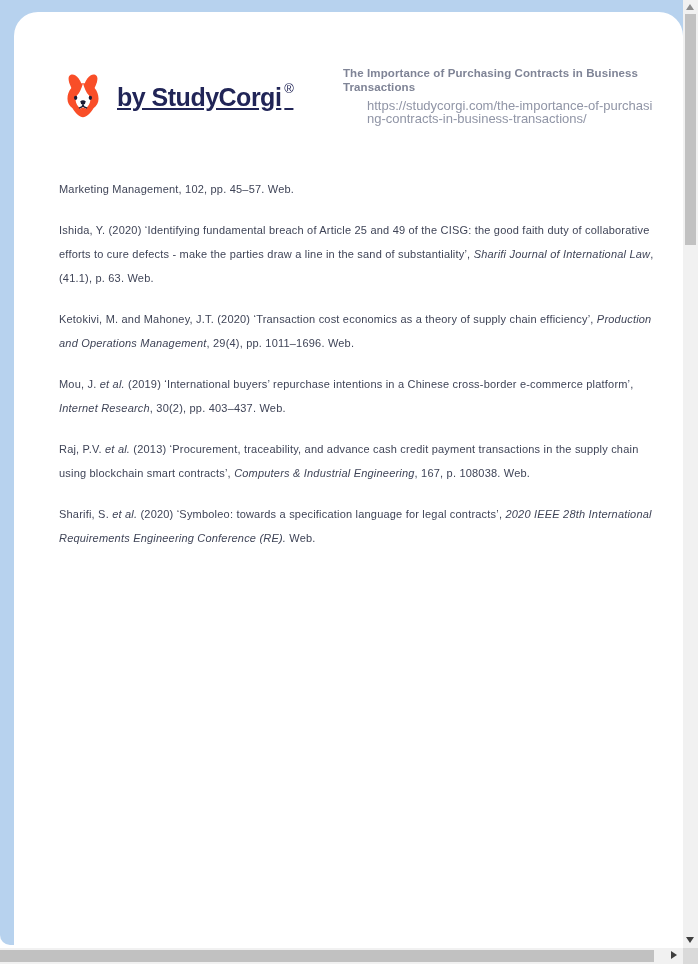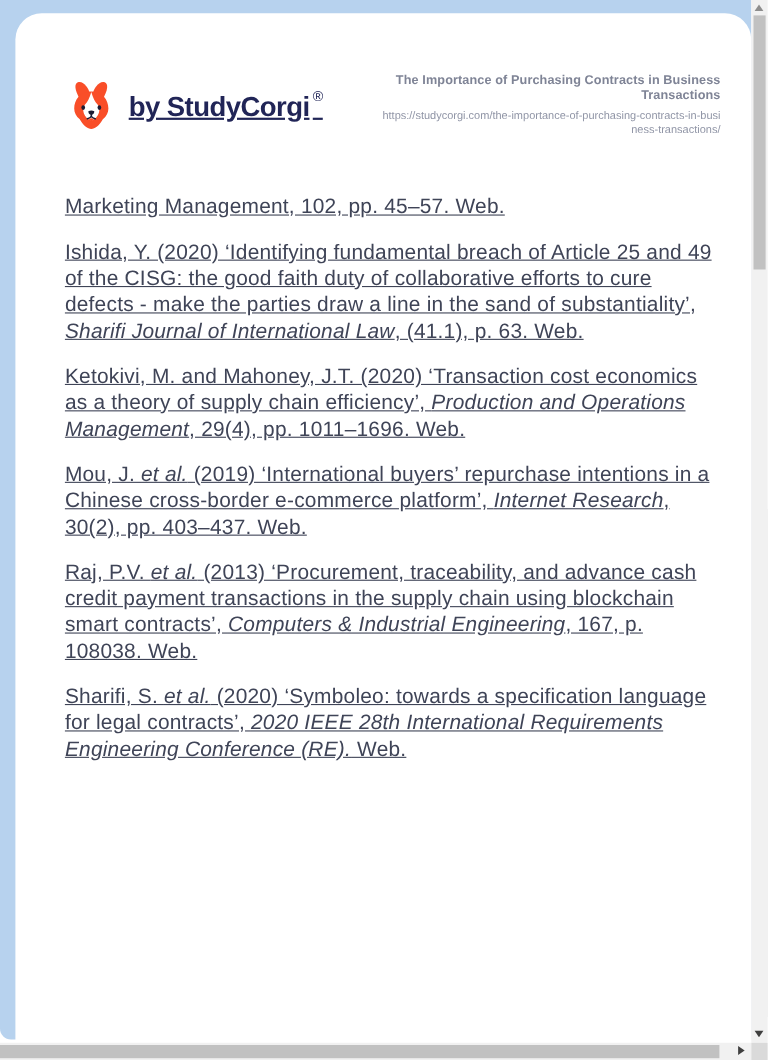--- a/index.html
+++ b/index.html
@@ -32,38 +32,38 @@
     margin-left:13px;
     font-size:25px;font-weight:bold;letter-spacing:-0.5px;
     color:var(--brand-navy,#212557);
     white-space:nowrap;
     text-decoration:underline;
   }
   .reg{
     font-size:13px;font-weight:normal;vertical-align:super;
     position:relative;top:-3px;margin-left:3px;
   }
-  .meta{width:312px;text-align:right;}
+  .meta{width:312px;text-align:left;}
   .meta-title{
     font-size:11.5px;line-height:13.5px;font-weight:bold;
     color:var(--meta-title,#7f8496);
     letter-spacing:0.1px;
   }
   .meta-url{
     margin-top:5px;
-    font-size:10px;line-height:13px;font-weight:normal;
+    font-size:13px;line-height:13px;font-weight:normal;
     color:var(--meta-url,#9095a6);
     word-break:break-all;
+    margin-left:24px;
   }
   .refs{margin-top:52px;}
   .refs p{
     margin:0 0 17px 0;
-    font-size:19px;line-height:24px;letter-spacing:0.2px;
+    font-size:11px;line-height:24px;letter-spacing:0.2px;
     color:var(--body-text,#3f4457);
-    text-decoration:underline;
   }
   .refs em{font-style:italic;}
   
   .vscroll{
     position:absolute;right:0;top:0;width:15px;height:948px;
     background:var(--scroll-track,#f1f1f1);
   }
   .vthumb{
     position:absolute;left:2px;right:2px;
     background:var(--scroll-thumb,#c1c1c1);

